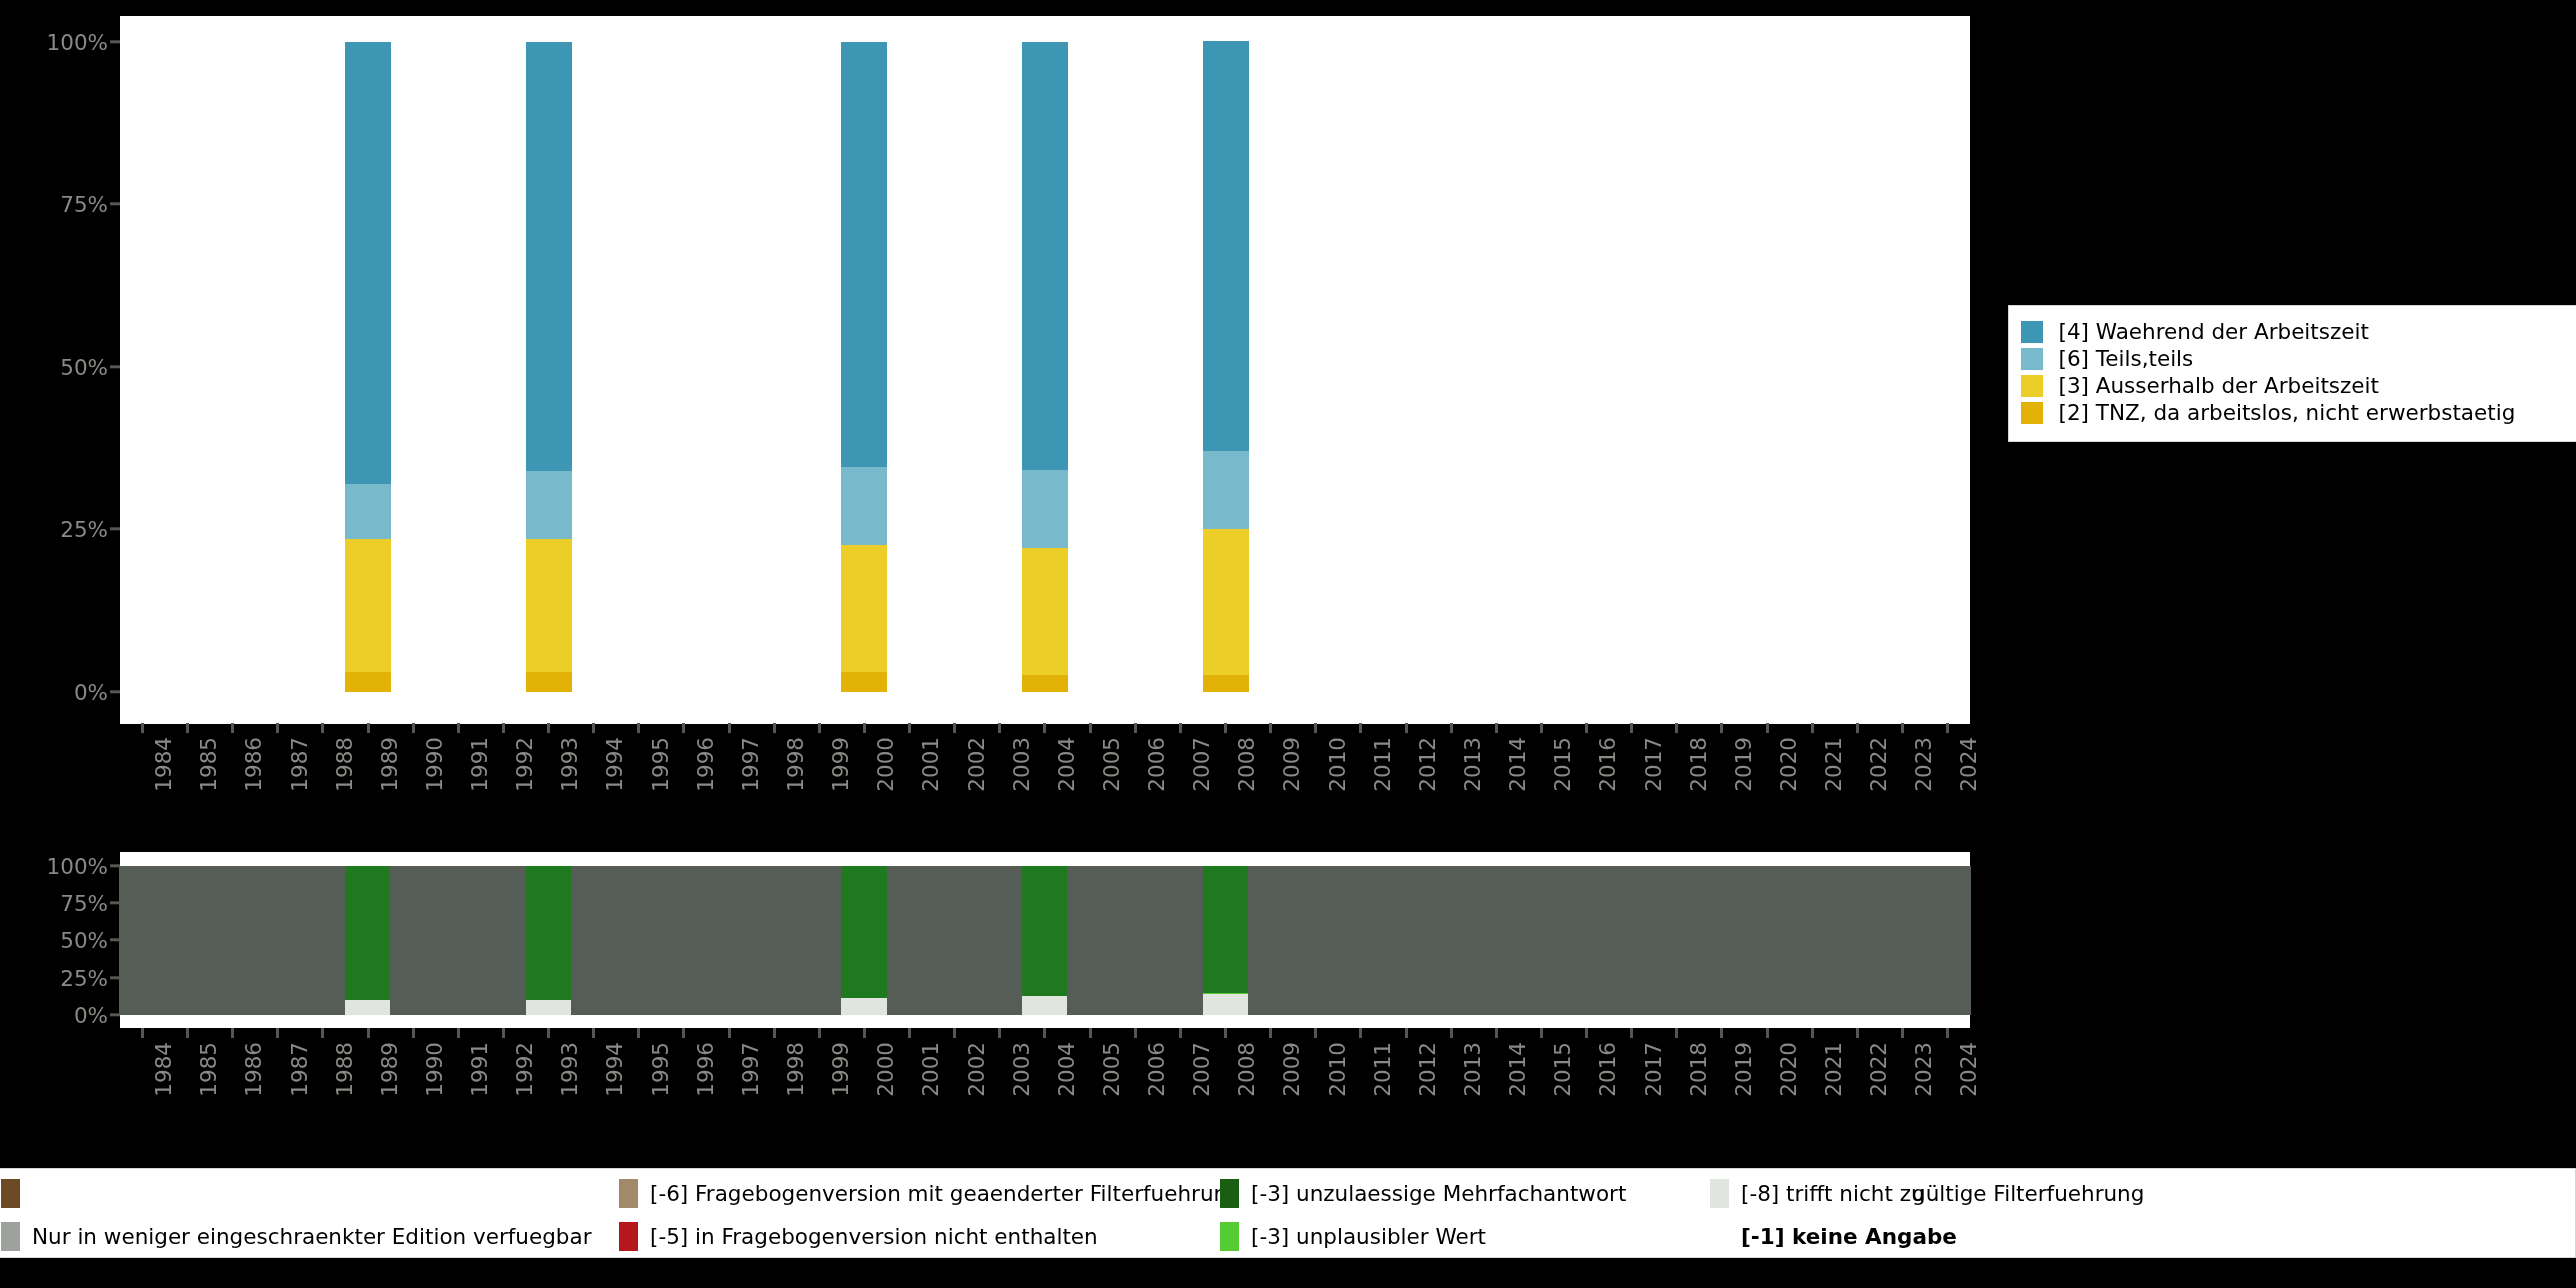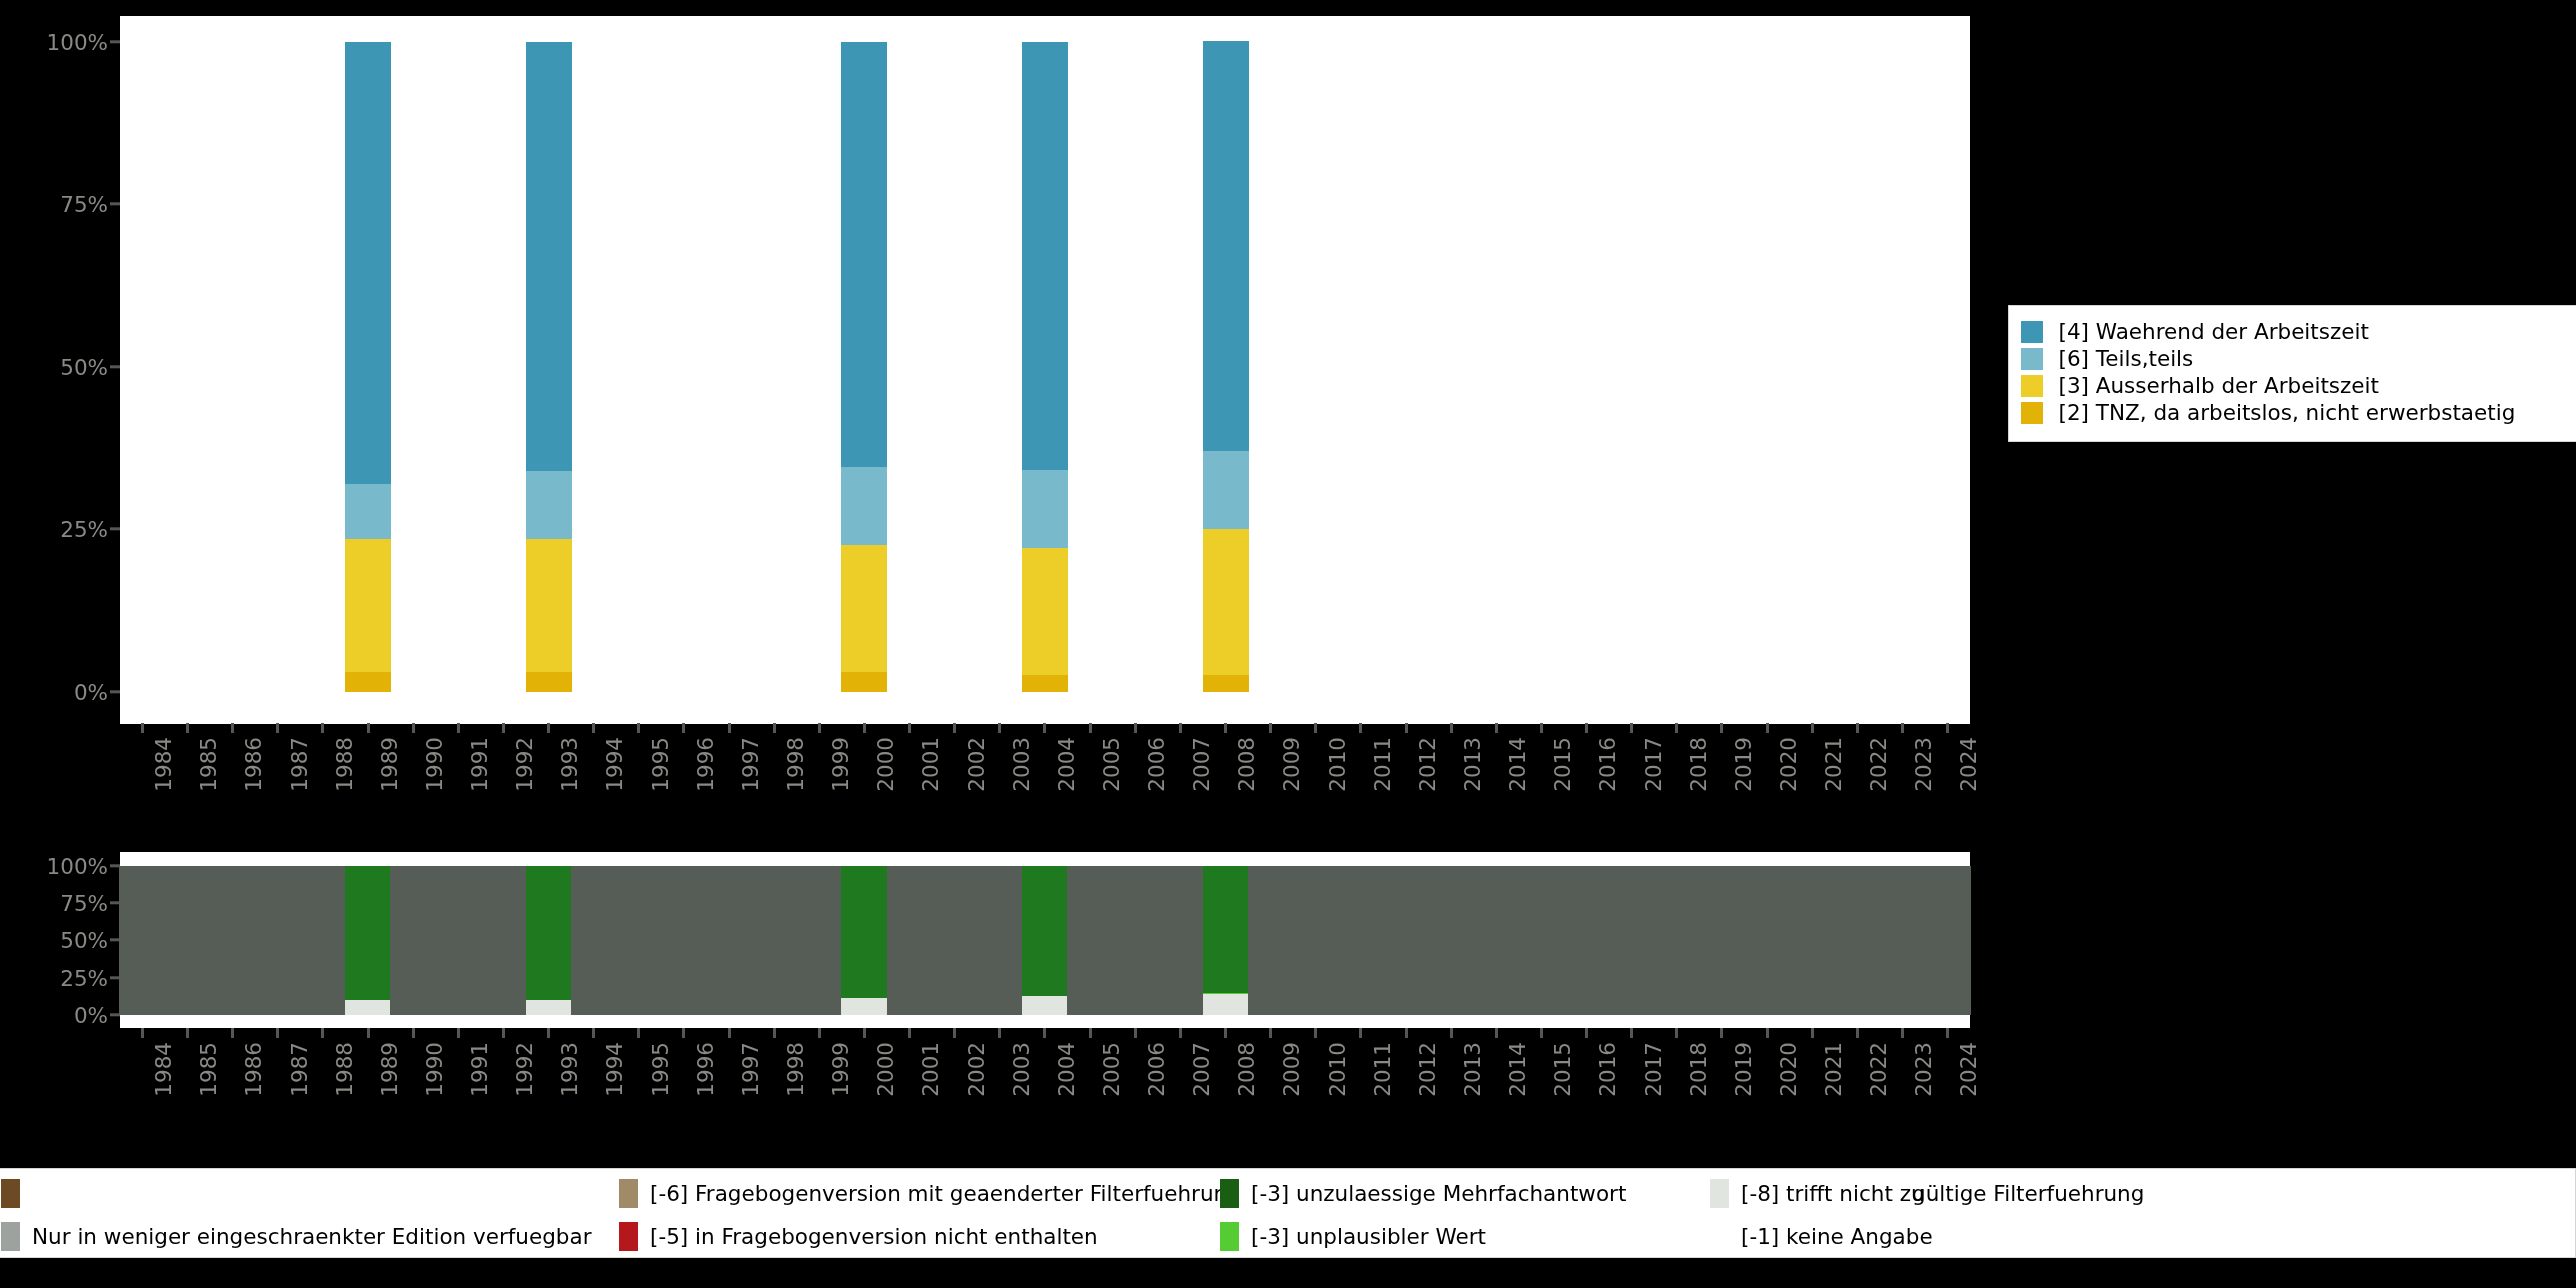--- a/index.html
+++ b/index.html
@@ -464,18 +464,18 @@
       <span class="bl-text">Nur in weniger eingeschraenkter Edition verfuegbar</span>
     </div>
     <div class="bl-item" style="left: 661px; top: 53px;">
       <span class="bl-swatch" style="background: rgb(181, 24, 28);"></span>
       <span class="bl-text">[-5] in Fragebogenversion nicht enthalten</span>
     </div>
     <div class="bl-item" style="left: 1262px; top: 53px;">
       <span class="bl-swatch" style="background: rgb(85, 204, 51);"></span>
       <span class="bl-text">[-3] unplausibler Wert</span>
     </div>
-    <div class="bl-item" style="left: 1752px; top: 53px;">
+    <div class="bl-item" style="left: 1752px; top: 53px; font-weight: bold;">
       <span class="bl-swatch" style="background: transparent;"></span>
       <span class="bl-text">[-1] keine Angabe</span>
     </div>
   </div>
 
 
 </body></html>

